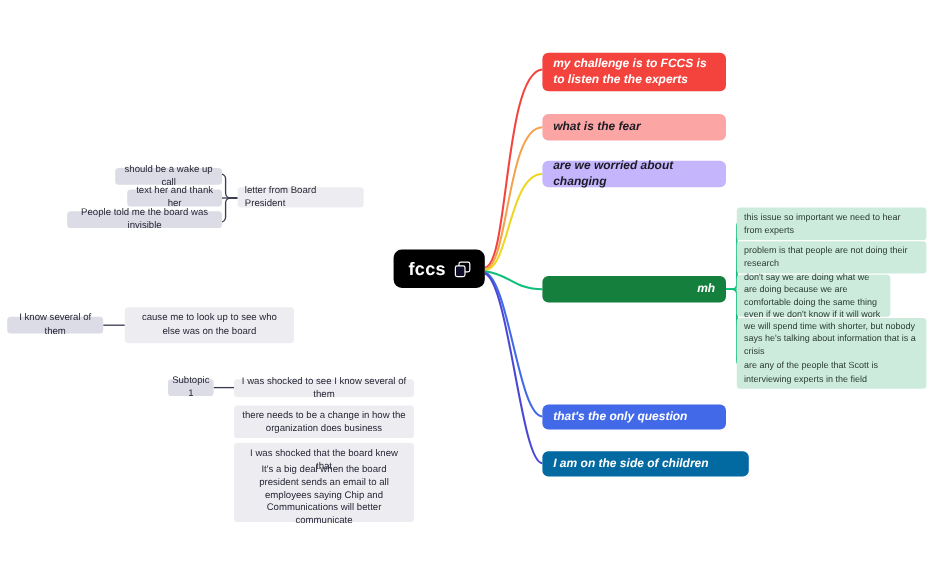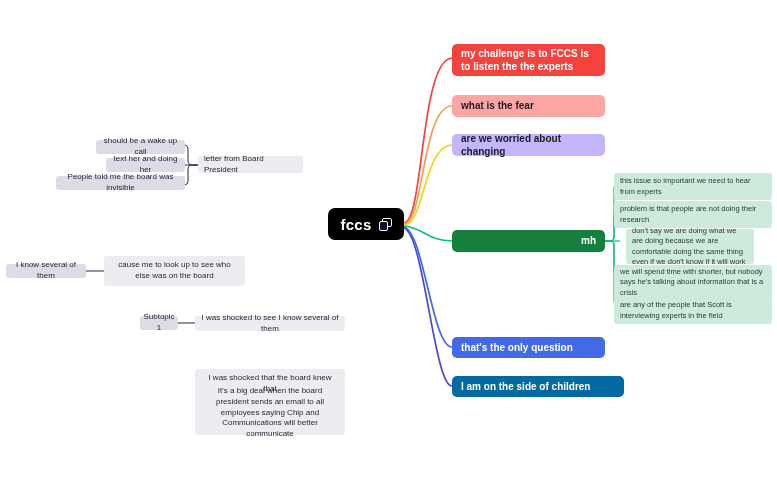--- a/index.html
+++ b/index.html
@@ -69,20 +69,21 @@
     background: #100F2B;
   }
   
   .branch {
     color: #ffffff;
     font-size: 10px;
     font-weight: bold;
     line-height: 1.32;
     padding: 5px 9px;
     border-radius: 5px;
+    font-style: italic;
   }
   .branch.dark-text { color: #1b1b24; }
   
   .leaf-green {
     background: #CDEBDC;
     color: #2a3b33;
     font-size: 7.5px;
     line-height: 1.35;
     padding: 4px 6px;
     border-radius: 3px;
@@ -170,42 +171,42 @@
   </div>
 
   <div class="node leaf-green" style="left:614px; top:173px; width:158px; height:27px;">
     <span>this issue so important we need to hear from experts</span>
   </div>
 
   <div class="node leaf-green" style="left:614px; top:201px; width:158px; height:27px;">
     <span>problem is that people are not doing their research</span>
   </div>
 
-  <div class="node leaf-green" style="left:614px; top:229px; width:128px; height:35px;margin-left:12px;">
+  <div class="node leaf-green" style="left:614px; top:229px; width:128px; height:35px;">
     <span>don't say we are doing what we are doing because we are comfortable doing the same thing even if we don't know if it will work</span>
   </div>
 
   <div class="node leaf-green" style="left:614px; top:265px; width:158px; height:35px;">
     <span>we will spend time with shorter, but nobody says he's talking about information that is a crisis</span>
   </div>
 
   <div class="node leaf-green" style="left:614px; top:297px; width:158px; height:27px;">
     <span>are any of the people that Scott is interviewing experts in the field</span>
   </div>
 
   <div class="node gray light lead" style="left:198px; top:156px; width:105px; height:17px;">
     <span>letter from Board President</span>
   </div>
 
   <div class="node gray" style="left:96px; top:140px; width:89px; height:14px;">
     <span>should be a wake up call</span>
   </div>
 
   <div class="node gray" style="left:106px; top:158px; width:79px; height:14px;">
-    <span>text her and doing her</span>
+    <span>text her and thank her</span>
   </div>
 
   <div class="node gray" style="left:56px; top:176px; width:129px; height:14px;">
     <span>People told me the board was invisible</span>
   </div>
 
   <div class="node gray" style="left:6px; top:264px; width:80px; height:14px;">
     <span>I know several of them</span>
   </div>
 
@@ -214,20 +215,23 @@
   </div>
 
   <div class="node gray" style="left:140px; top:316px; width:38px; height:14px;">
     <span>Subtopic 1</span>
   </div>
 
   <div class="node gray light" style="left:195px; top:316px; width:150px; height:15px;">
     <span>I was shocked to see I know several of them</span>
   </div>
 
+  <div class="node gray light" style="left:195px; top:338px; width:150px; height:27px;">
+    <span>there needs to be a change in how the organization does business</span>
+  </div>
 
   <div class="node gray light" style="left:195px; top:369px; width:150px; height:30px;">
     <span>I was shocked that the board knew that</span>
   </div>
 
   <div class="node gray light" style="left:195px; top:391px; width:150px; height:44px;">
     <span>It's a big deal when the board president sends an email to all employees saying Chip and Communications  will better communicate</span>
   </div>
 
 </div>

